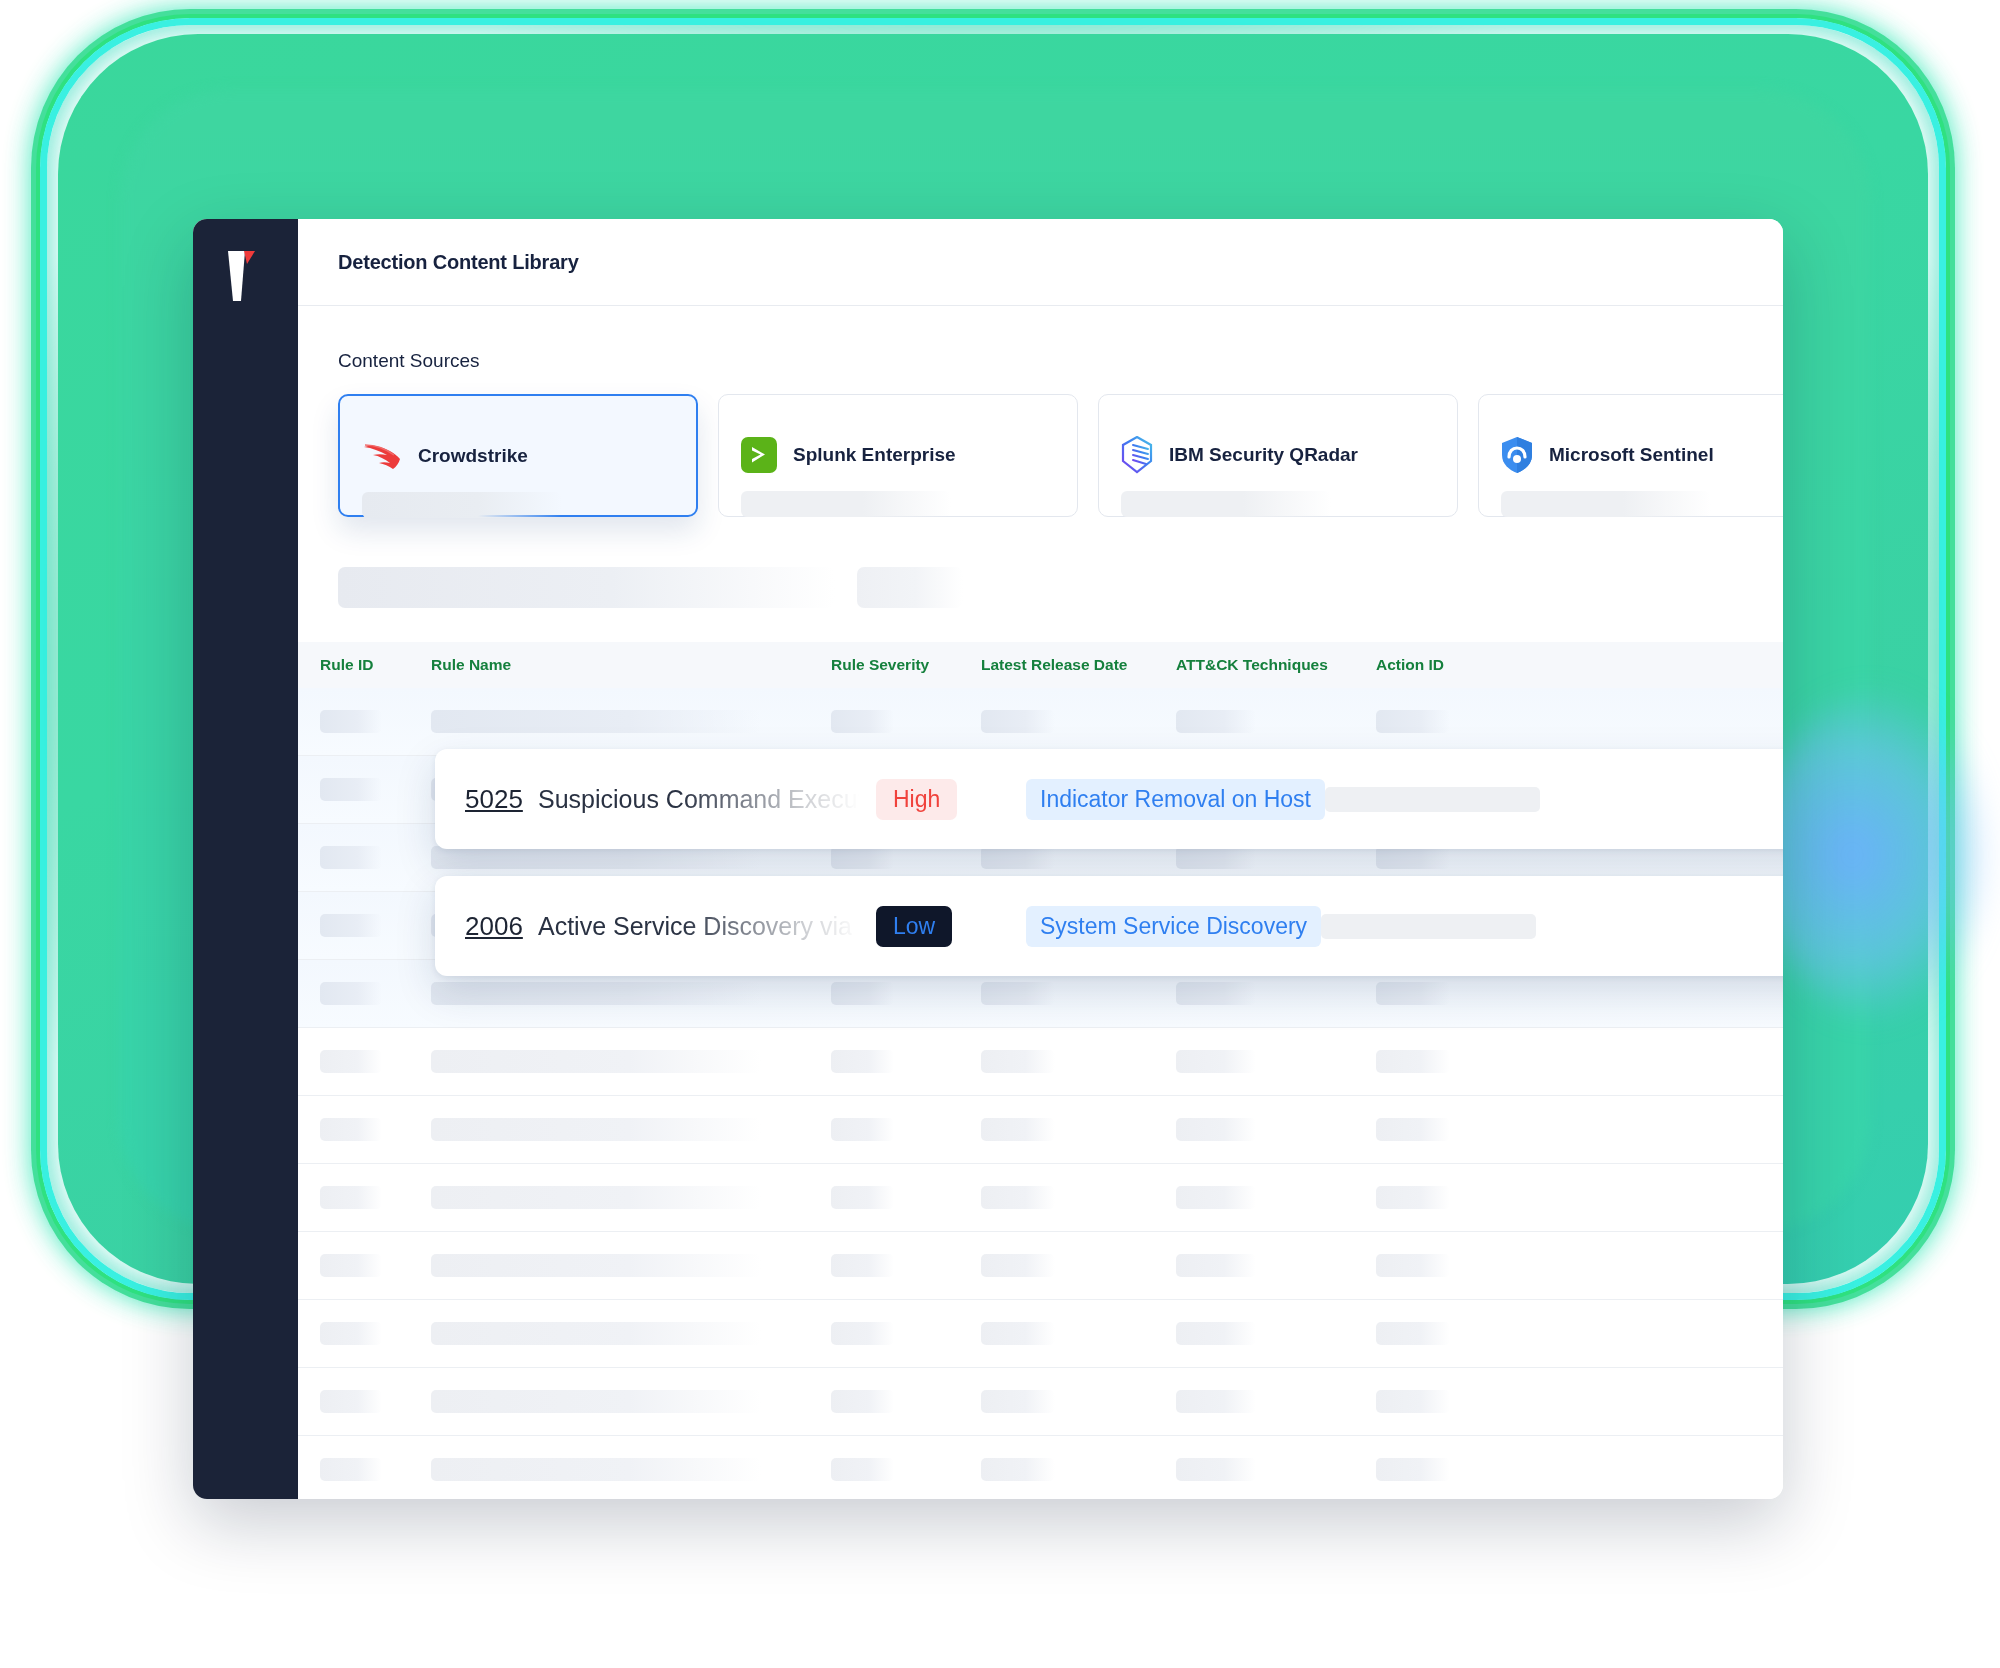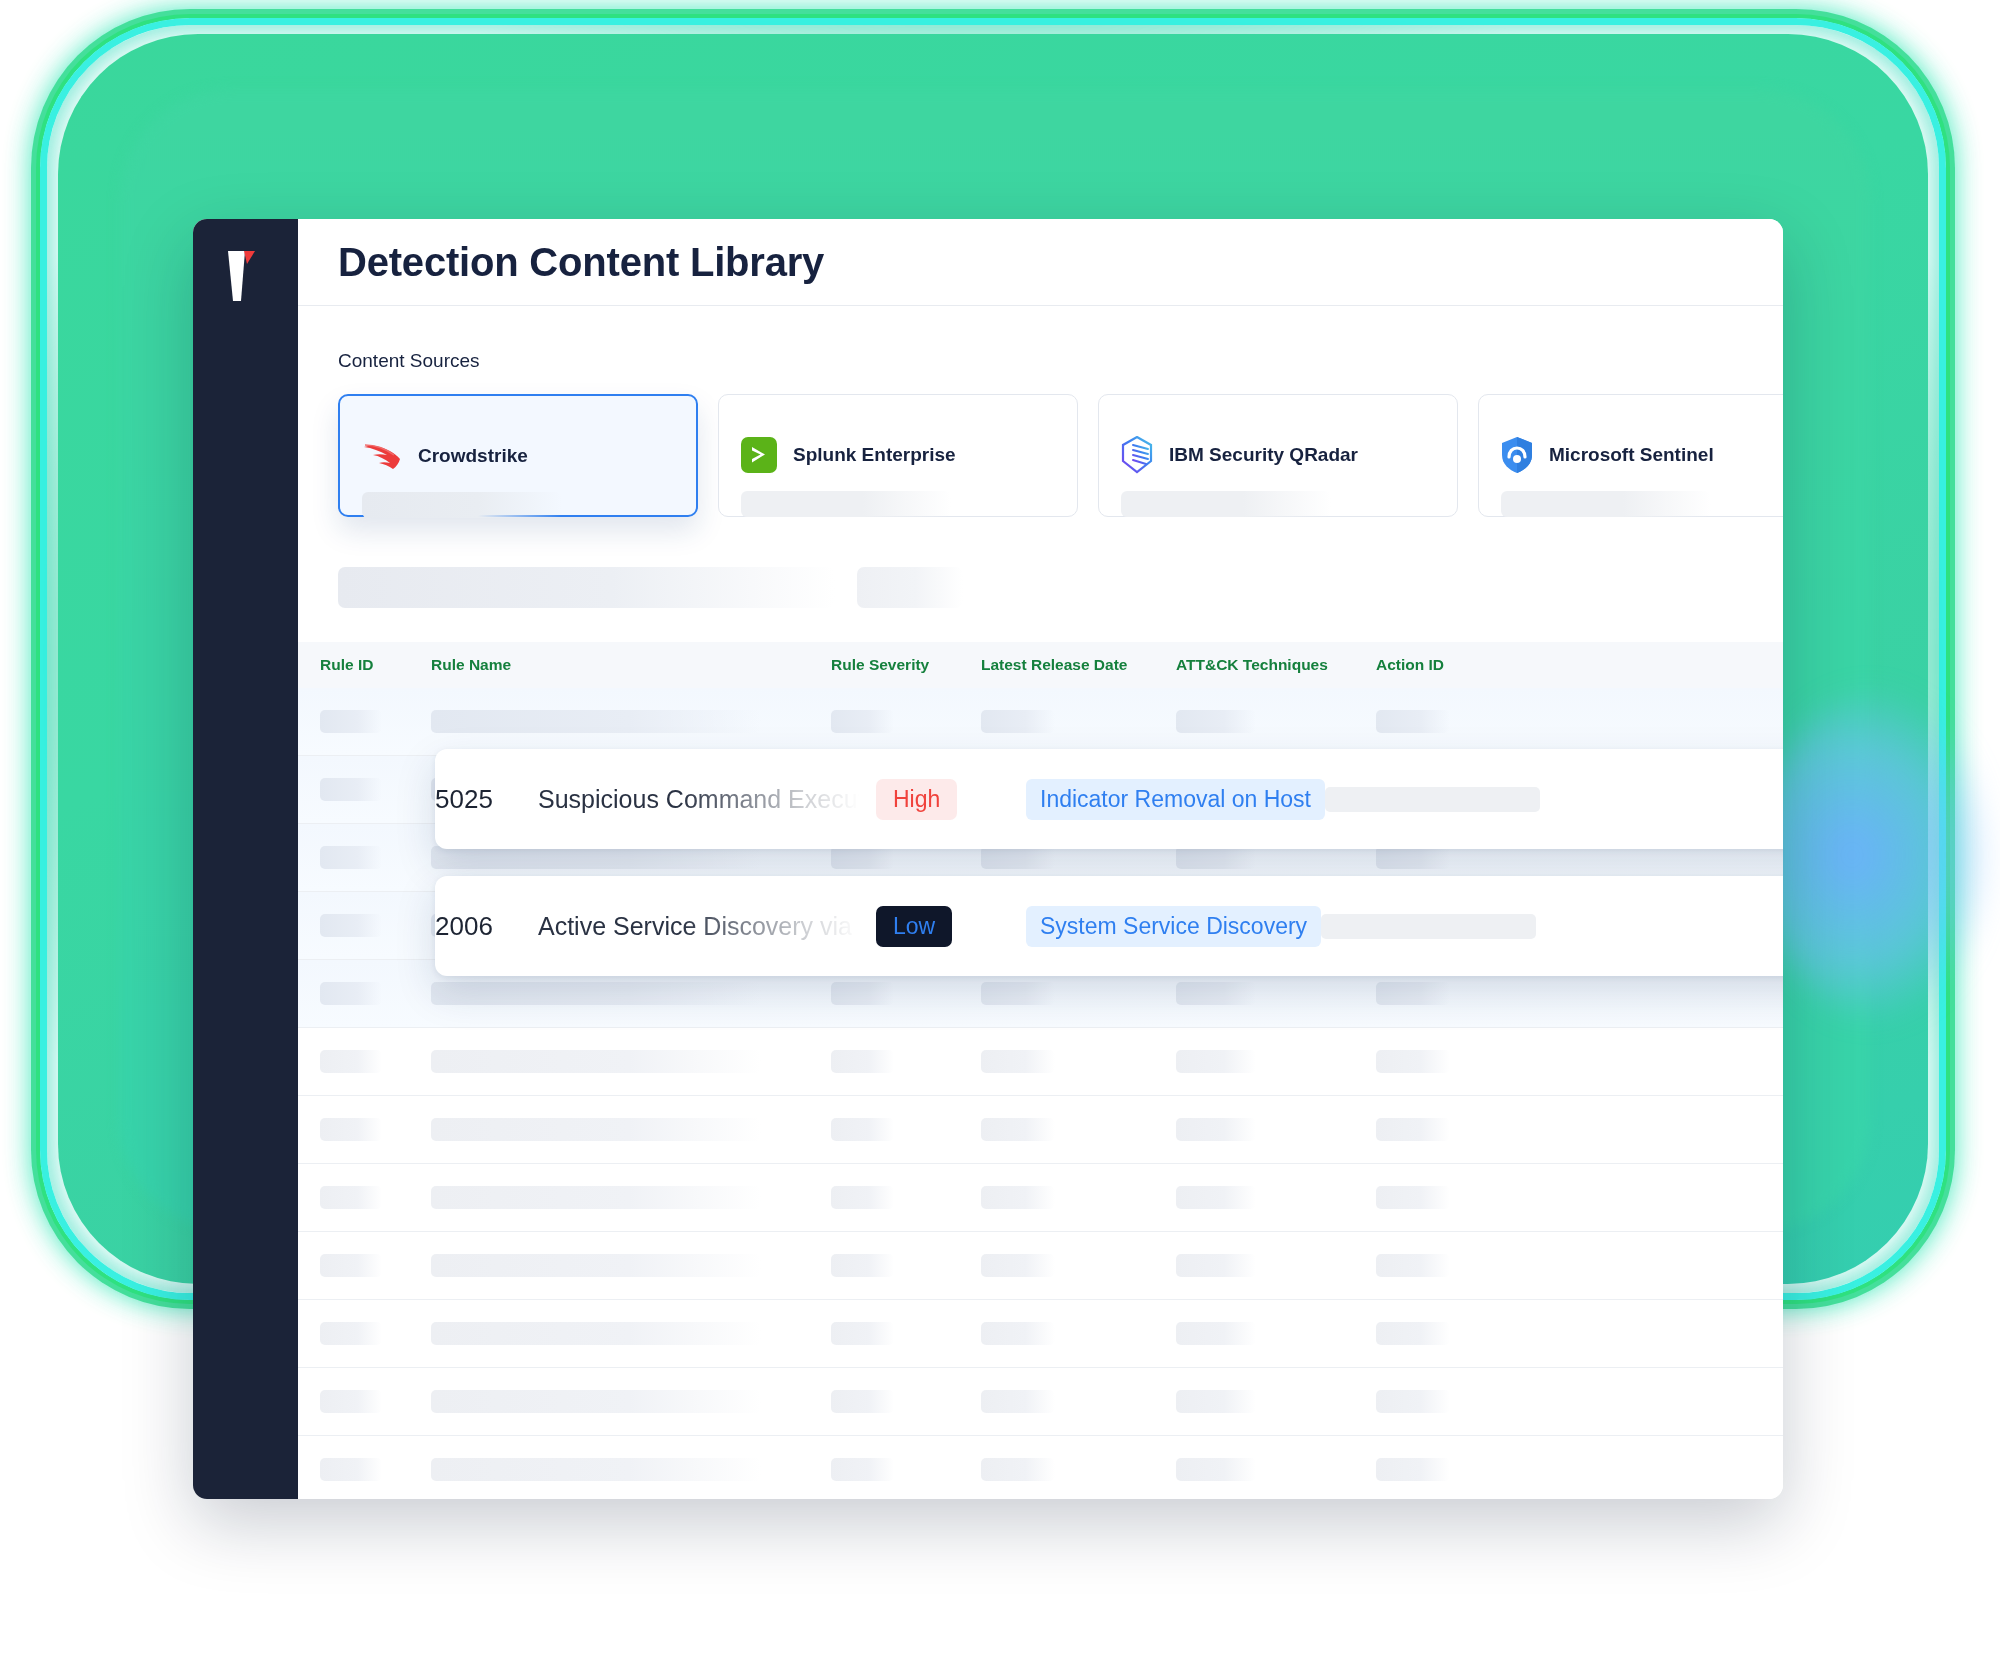--- a/index.html
+++ b/index.html
@@ -112,21 +112,21 @@
 
   
   .titlebar {
     height: 87px;
     border-bottom: 1px solid #e8ebf0;
     display: flex;
     align-items: center;
     padding: 0 0 0 40px;
   }
   .page-title {
-    font-size: 40px;
+    font-size: 20px;
     font-weight: bold;
     color: #17223f;
     letter-spacing: -0.2px;
   }
 
   
   .section-label {
     margin: 44px 0 0 40px;
     font-size: 19px;
     font-weight: normal;
@@ -255,22 +255,24 @@
     box-shadow: 0 16px 40px rgba(20,45,90,0.15), 0 2px 6px rgba(20,45,90,0.08);
     display: flex;
     align-items: center;
     z-index: 6;
   }
   #float-row-1 { left: 137px; top: 530px; width: 1464px; }
   #float-row-2 { left: 137px; top: 657px; width: 1464px; }
 
   .fr-id {
     flex: 0 0 103px;
+    padding-left: 30px;
     font-size: 26px;
     color: #1d2433;
+    text-decoration: underline;
   }
   .fr-name {
     flex: 0 0 338px;
     font-size: 25px;
     color: #2a3243;
     position: relative;
     white-space: nowrap;
     overflow: hidden;
     -webkit-mask-image: linear-gradient(90deg, #000 0%, #000 42%, rgba(0,0,0,0.25) 78%, rgba(0,0,0,0) 95%);
             mask-image: linear-gradient(90deg, #000 0%, #000 42%, rgba(0,0,0,0.25) 78%, rgba(0,0,0,0) 95%);

